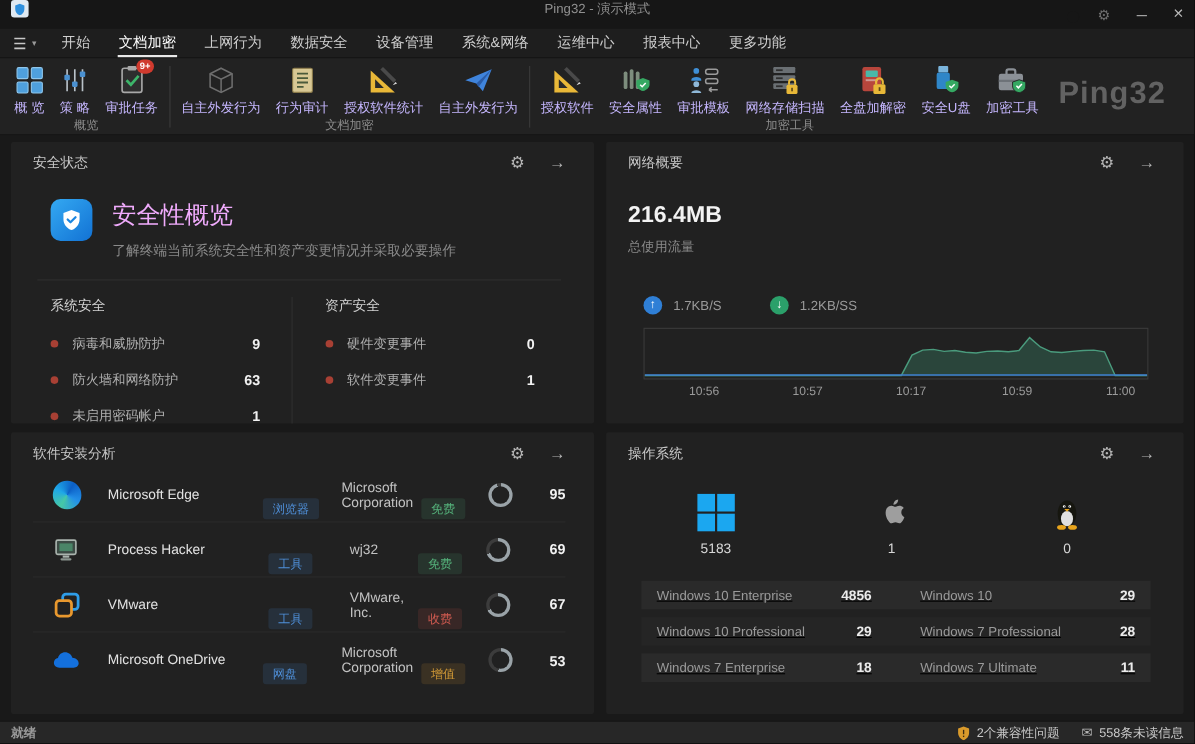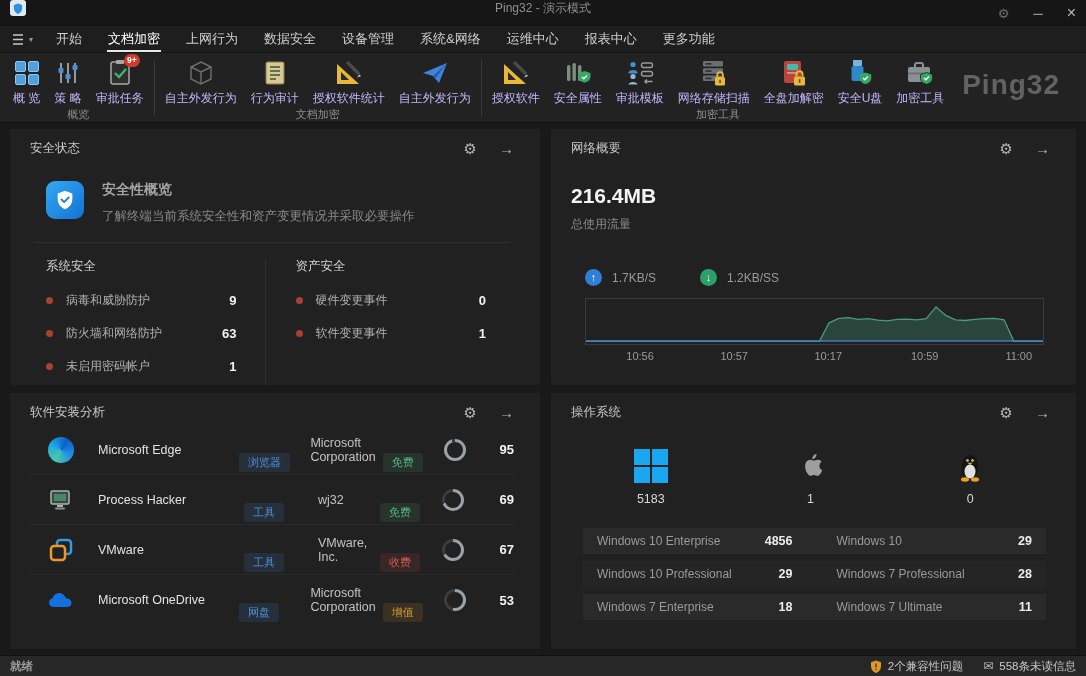--- a/index.html
+++ b/index.html
@@ -42,21 +42,21 @@
   .main { flex:1; padding:6px 10px; display:grid; grid-template-columns:530px 1fr; grid-template-rows:256px 256px; gap:8px 11px; background:#191919; }
   .panel { background:#212121; border-radius:2px; padding:11px 26px 8px 20px; position:relative; overflow:hidden; }
   .panel-header { display:flex; align-items:center; }
   .panel-title { font-size:12.5px; color:#c8c8c8; }
   .panel-actions { margin-left:auto; display:flex; gap:22px; align-items:center; }
   .pa-icon { color:#b5b5b5; font-size:15px; line-height:1; cursor:default; }
 
   
   .hero { display:flex; gap:18px; margin:24px 0 0 16px; align-items:flex-start; }
   .hero-icon { width:38px; height:38px; border-radius:9px; background:linear-gradient(135deg,#34a9f2,#1272d4); display:flex; align-items:center; justify-content:center; flex:none; }
-  .hero-title { font-size:14px; font-weight:bold; color:#a3a3a3; }
+  .hero-title { font-size:22px; font-weight:normal; color:#f0abfc; }
   .hero-sub { font-size:12.5px; color:#8a8a8a; margin-top:9px; }
   .hero-divider { border-top:1px solid #2f2f2f; margin:17px 4px 15px; }
   .stats { display:flex; }
   .stats-col { flex:1; padding-left:16px; }
   .stats-col + .stats-col { border-left:1px solid #2f2f2f; padding-left:30px; }
   .stats-title { font-size:12.5px; color:#d2d2d2; margin-bottom:17px; }
   .stat-row { display:flex; align-items:center; margin-bottom:16px; padding-right:28px; }
   .stat-dot { width:7px; height:7px; border-radius:50%; background:#a84034; margin-right:13px; flex:none; }
   .stat-label { font-size:12px; color:#b0b0b0; }
   .stat-value { margin-left:auto; color:#f2f2f2; font-weight:bold; font-size:13px; }
@@ -100,21 +100,21 @@
   .os-icons { display:flex; margin-top:24px; }
   .os-item { flex:1; display:flex; flex-direction:column; align-items:center; gap:9px; }
   .os-logo-box { height:38px; display:flex; align-items:flex-end; justify-content:center; }
   .win-logo { display:grid; grid-template-columns:16px 16px; grid-template-rows:16px 16px; gap:2px; }
   .win-logo i { background:#1ba7f0; }
   .os-count { font-size:12.5px; color:#d8d8d8; }
   .os-table { margin:22px 4px 0 12px; }
   .os-row { display:flex; height:26px; align-items:center; padding:0 14px; margin-bottom:7px; gap:44px; }
   .os-row.stripe-a { background:#2a2a2a; }
   .os-row.stripe-b { background:#252525; }
-  .os-cell { flex:1; display:flex; align-items:flex-end; }
+  .os-cell { flex:1; display:flex; align-items:flex-end;text-decoration:underline; }
   .os-name { font-size:12px; color:#9a9a9a; }
   .os-val { margin-left:auto; font-weight:bold; color:#ececec; font-size:12.5px; }
 
   
   .statusbar { height:21px; background:#272727; border-top:1px solid #101010; display:flex; align-items:center; padding:0 10px; flex:none; }
   .status-left { font-size:11.5px; color:#9a9a9a;font-weight:bold; }
   .status-right { margin-left:auto; display:flex; gap:20px; align-items:center; }
   .status-item { display:flex; align-items:center; gap:6px; font-size:11.5px; color:#c8c8c8; cursor:default; }
   .mail-glyph { color:#b8b8b8; font-size:12px; }
 </style>

